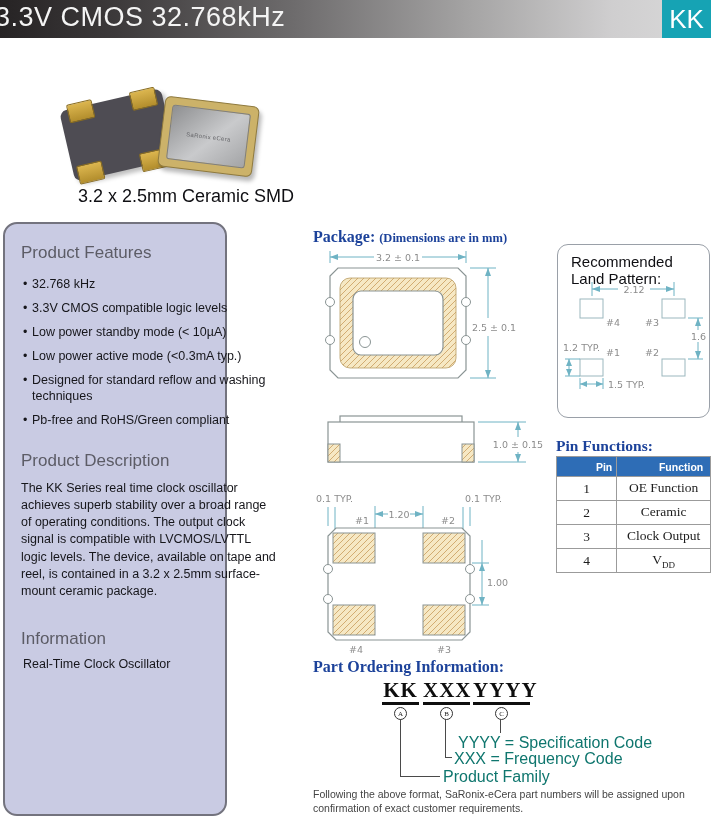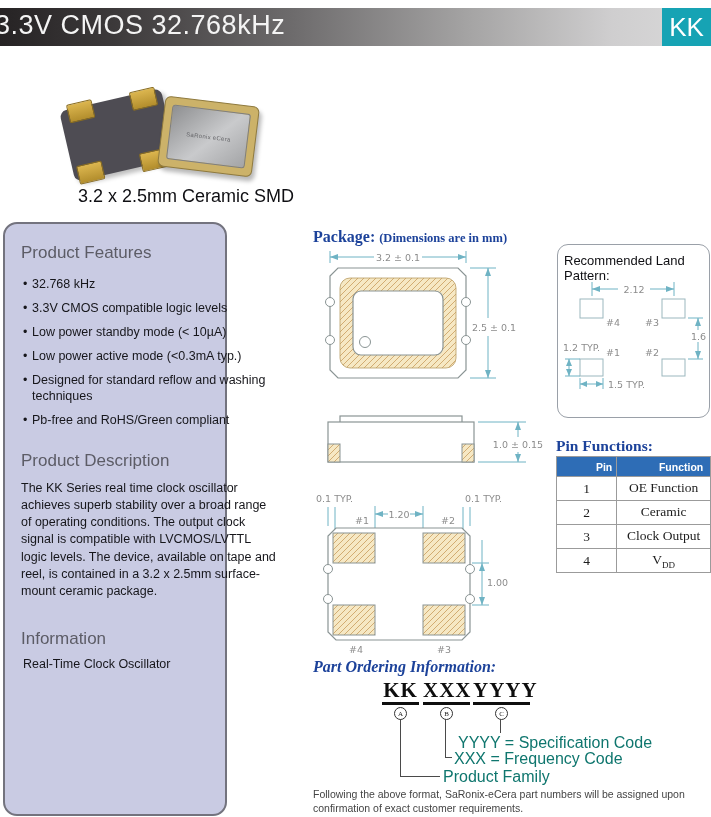--- a/index.html
+++ b/index.html
@@ -1,20 +1,20 @@
 <!DOCTYPE html>
 <html><head>
 <meta charset="utf-8">
 <style>
   html,body{margin:0;padding:0;}
   body{width:711px;height:817px;background:#fff;font-family:"Liberation Sans",sans-serif;position:relative;overflow:hidden;}
   .page{position:absolute;inset:0;width:711px;height:817px;}
 
   
-  .header{position:absolute;top:8px;left:0;width:711px;height:38px;
+  .header{position:absolute;top:0;left:0;width:711px;height:38px;
     background:linear-gradient(90deg,#262324 0%,#3c393a 16%,#6f6d6e 42%,#a5a4a4 66%,#cfcecf 86%,#dadada 100%);}
   .header-title{position:absolute;left:-5px;top:2px;font-size:27px;font-weight:400;color:#f4f4f4;letter-spacing:0.5px;white-space:nowrap;}
   .badge{position:absolute;right:0;top:0;width:49px;height:38px;background:#16a3b4;color:#ffffff;
     display:flex;align-items:center;justify-content:center;font-size:26px;font-weight:400;}
 
   
   .chip1{position:absolute;left:66px;top:99px;width:104px;height:72px;background:#4e4c53;border-radius:7px;
     transform:rotate(-13deg);box-shadow:3px 4px 4px rgba(0,0,0,0.25);}
   .chip1 .pad{position:absolute;width:24px;height:17px;background:linear-gradient(#dcb64f,#b28d2c);border:1px solid #8a6d20;border-radius:2px;}
   .pad-tl{left:8px;top:-5px;} .pad-tr{right:6px;top:-3px;} .pad-bl{left:4px;bottom:-4px;} .pad-br{right:10px;bottom:-6px;}
@@ -45,21 +45,21 @@
   svg{position:absolute;overflow:visible;}
   svg text{font-family:"DejaVu Sans",sans-serif;font-size:9.5px;fill:#8c8c8c;}
   .outline{fill:#ffffff;stroke:#8a9494;stroke-width:1.2;}
   .dim{stroke:#6fb3c4;stroke-width:1;fill:none;}
   .dimfill{fill:#6fb3c4;stroke:none;}
   .notch{fill:#ffffff;stroke:#8a9494;stroke-width:1;}
 
   
   .landbox{position:absolute;left:557px;top:244px;width:153px;height:174px;box-sizing:border-box;
     border:1.5px solid #9aa0a8;border-radius:11px;background:#fff;}
-  .landtitle{margin:8px 0 0 6px;font-size:13px;color:#0f0f13;}
+  .landtitle{margin:8px 0 0 13px;font-size:15px;color:#0f0f13;}
 
   
   .pins{position:absolute;left:556px;top:456px;border-collapse:collapse;font-family:"Liberation Serif",serif;}
   .pins th{background:#2e6db6;color:#fff;font-family:"Liberation Sans",sans-serif;font-weight:700;font-size:10.5px;
     height:17px;border:1px solid #9b9b9b;padding-left:36px;}
   .pins td{height:21px;font-size:13.5px;color:#1c1c1c;text-align:center;border:1px solid #9b9b9b;background:#fff;}
   .col-pin{width:46px;} .col-func{width:102px;}
   .pins sub{font-size:9px;}
 
   
@@ -284,21 +284,21 @@
       <td>3</td>
       <td><span>Clock Output</span><sub></sub></td>
     </tr>
     <tr>
       <td>4</td>
       <td><span>V</span><sub>DD</sub></td>
     </tr>
   </tbody>
     </table>
 
-  <div class="blue-h" style="left:313px;top:658px;font-style:italic;">Part Ordering Information:</div>
+  <div class="blue-h" style="left:313px;top:658px;">Part Ordering Information:</div>
   <div class="code-group grp-a">KK</div>
   <div class="code-group grp-b">XXX</div>
   <div class="code-group grp-c">YYYY</div>
   <div class="mark mark-a">A</div>
   <div class="mark mark-b">B</div>
   <div class="mark mark-c">C</div>
 
   <div class="vline" style="left:500px;top:719px;height:14px;"></div>
   <div class="callout" style="left:458px;top:734px;">YYYY = Specification Code</div>
 

